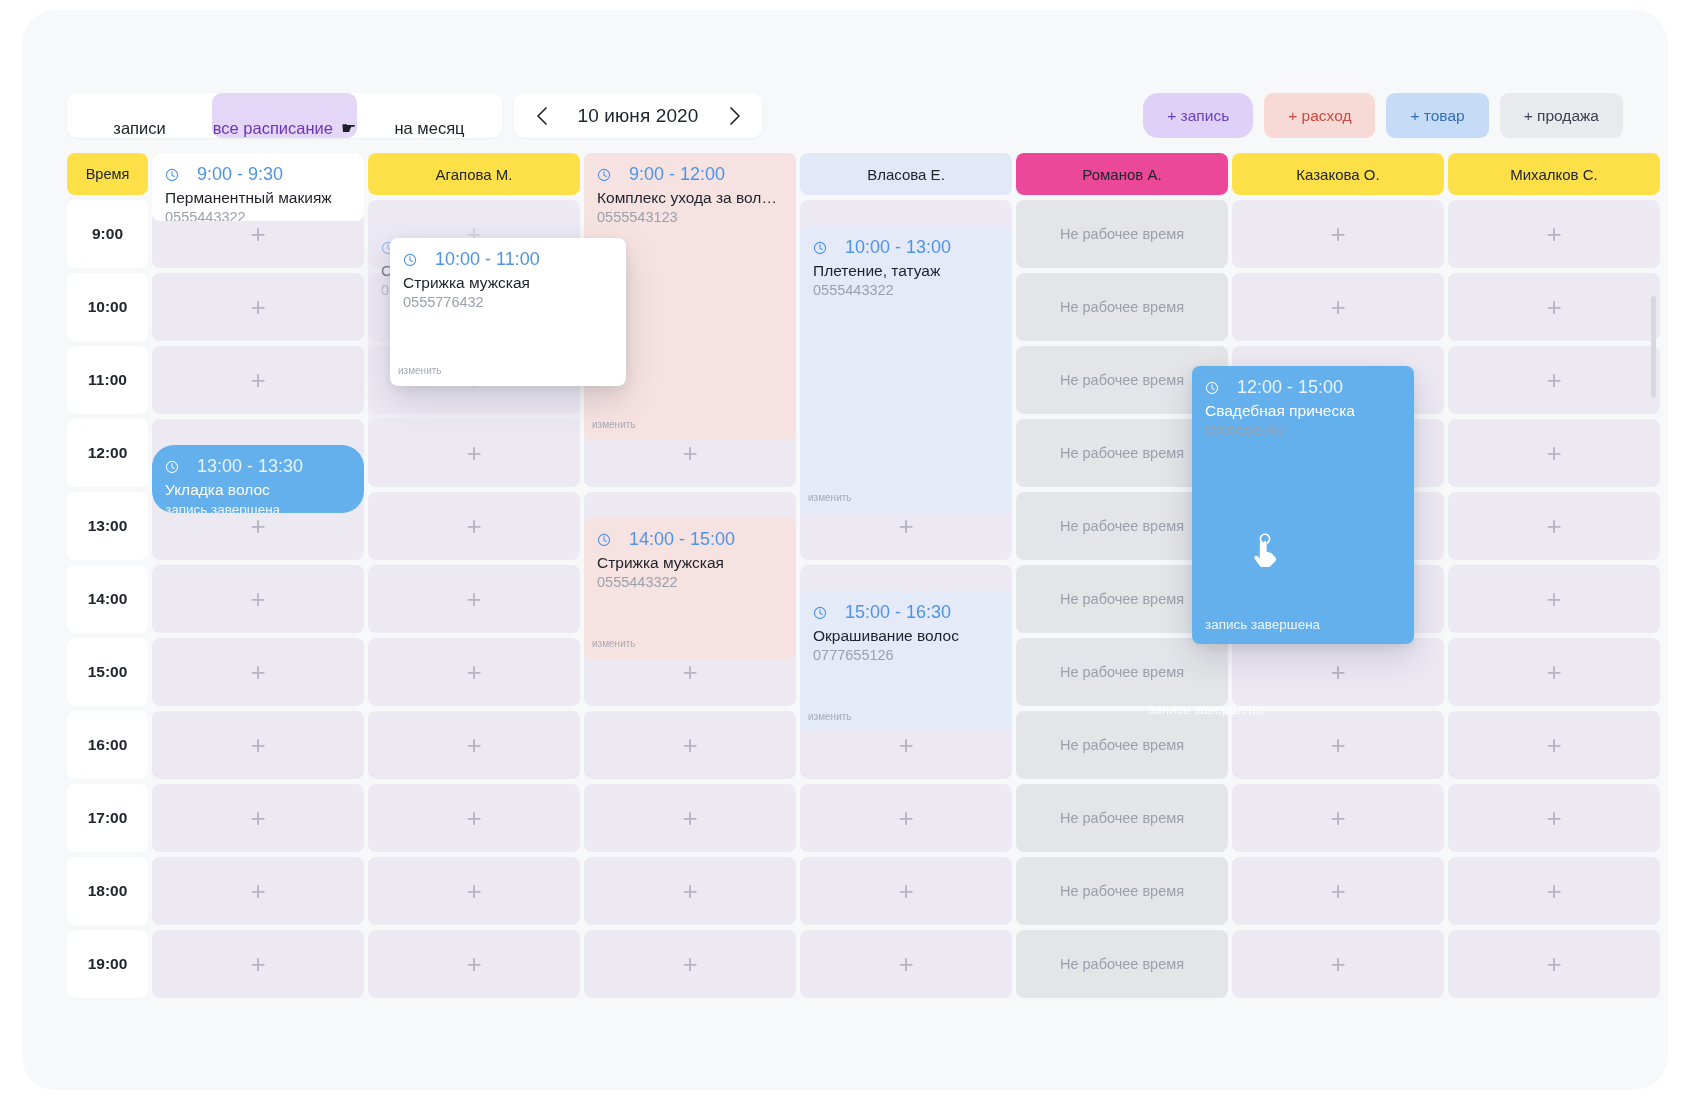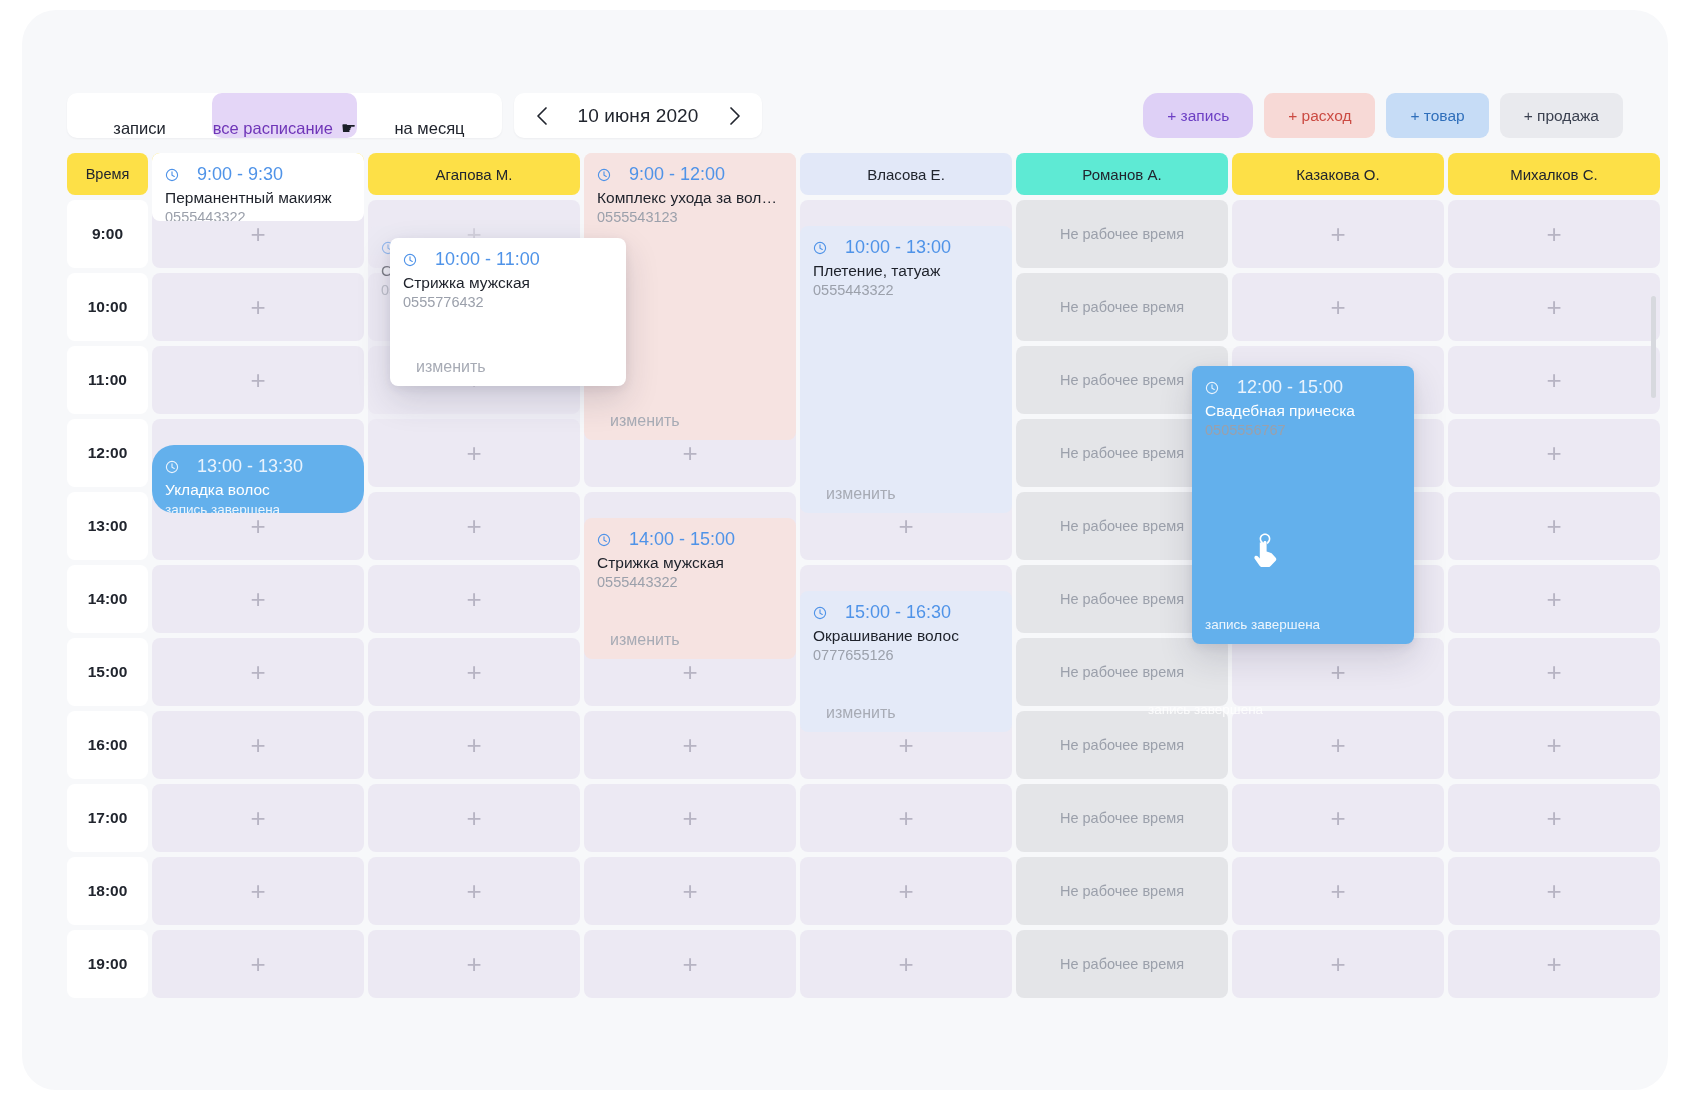--- a/index.html
+++ b/index.html
@@ -86,21 +86,21 @@
   .hcell {
     border-radius: 8px;
     display: flex; align-items: center; justify-content: center;
     font-size: 15px; color: #21252e;
     background: #fde047;
   }
   .hcell.time { width: 81px; flex: none; font-size: 14.5px; }
   .hcell.col  { width: 212px; flex: none; }
   .hcell.pink  { background: #f8e6e4; }
   .hcell.bluey { background: #e2e8f8; }
-  .hcell.grey  { background: #5eead4; }
+  .hcell.grey  { background: #ec4899; }
 
   .body-rows { margin-top: 5px; }
   .row { display: flex; gap: 4px; height: 68px; margin-bottom: 5px; }
   .tcell {
     width: 81px; flex: none; background: #ffffff; border-radius: 8px;
     display: flex; align-items: center; justify-content: center;
     font-size: 15.5px; font-weight: bold; color: #21252e;
   }
   .cell {
     width: 212px; flex: none; border-radius: 8px;
@@ -138,22 +138,22 @@
     display: flex; align-items: center; gap: 18px;
     font-size: 18px; color: #4f93e8; margin-bottom: 3px;
   }
   .appt .clock { width: 14px; height: 14px; flex: none; display:block; }
   .appt .title {
     font-size: 15.5px; color: #1d212a; line-height: 19px;
     white-space: nowrap; overflow: hidden; text-overflow: ellipsis;
   }
   .appt .phone { font-size: 14.5px; color: #9ba0ab; margin-top: 2px; }
   .appt .edit {
-    position: absolute; left: 26px; bottom: 10px;
-    font-size: 16px; color: #a7abb5;
+    position: absolute; left: 8px; bottom: 10px;
+    font-size: 10px; color: #a7abb5;
   }
   .appt.white  { background: #ffffff; }
   .appt.pinkbg { background: #f6e3e1; }
   .appt.bluebg { background: #e4eaf8; }
   .appt.lavbg  { background: #ece9f3; }
 
   .appt.done {
     background: #63b0ec;
   }
   .appt.done .time-line { color: #e9f3fd; }

